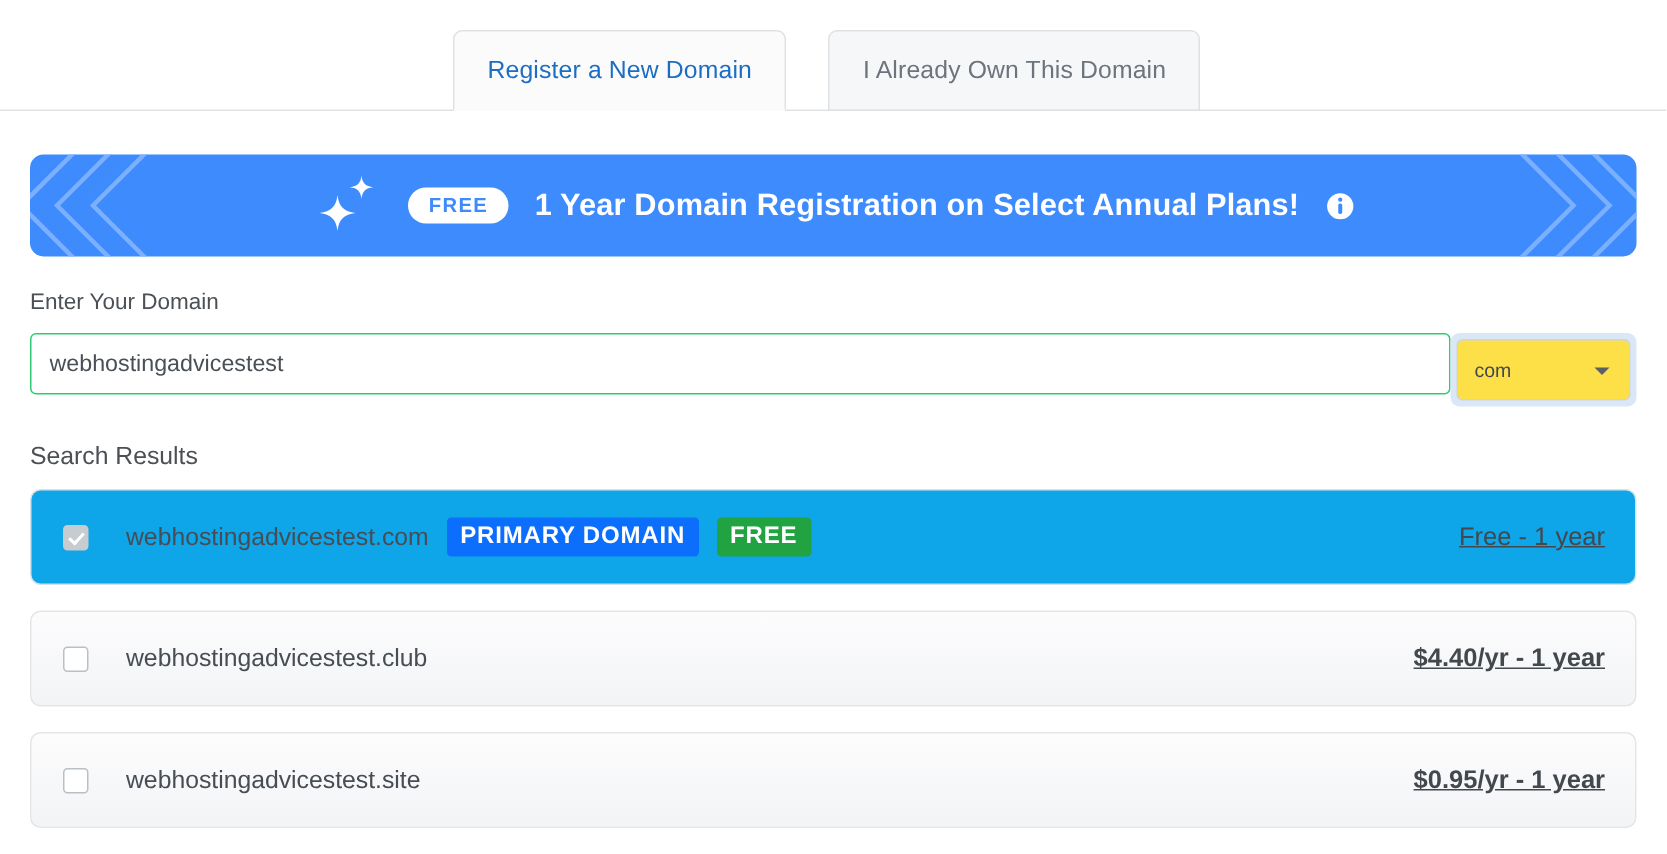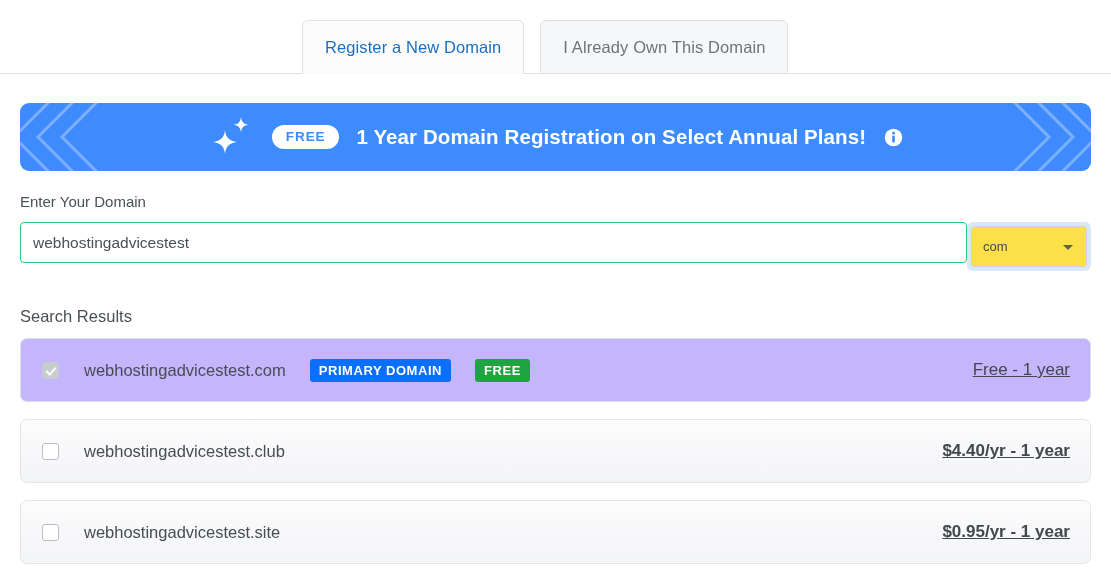--- a/index.html
+++ b/index.html
@@ -21,21 +21,21 @@
     position: absolute;
     left: 0; right: 0; bottom: 0;
     height: 1px;
     background: #dfe2e5;
   }
   .tabs {
     position: absolute;
     left: 302px; bottom: 0;
     display: flex;
     align-items: flex-end;
-    gap: 16px;
+    gap: 28px;
   }
   .tab {
     height: 54px;
     padding: 0 22px;
     display: flex;
     align-items: center;
     justify-content: center;
     font-size: 16.5px;
     letter-spacing: .1px;
     border: 1px solid #dfe2e5;
@@ -173,38 +173,38 @@
     margin-top: -2px;
     width: 0; height: 0;
     border-left: 5px solid transparent;
     border-right: 5px solid transparent;
     border-top: 5px solid #5a6066;
     pointer-events: none;
   }
 
   
   .results-label {
-    margin-top: 36px;
+    margin-top: 24px;
     font-size: 16.5px;
     color: #4b5055;
   }
   .results { margin-top: 12px; }
   .result-row {
     height: 64px;
     margin-bottom: 17px;
     border-radius: 7px;
     border: 1px solid #e3e6e9;
     display: flex;
     align-items: center;
     padding: 0 20px 0 21px;
     cursor: pointer;
     background: linear-gradient(#fcfcfd, #f3f4f6);
   }
   .result-row.primary {
-    background: #c4b5fd;
+    background: #0ea5e9;
     border-color: #d5e3e7;
   }
   .cbox {
     width: 17px; height: 17px;
     border-radius: 3px;
     border: 1px solid #b9bfc5;
     background: #ffffff;
     flex: 0 0 17px;
     margin-right: 25px;
     position: relative;
@@ -221,22 +221,22 @@
     border: solid #ffffff;
     border-width: 0 2px 2px 0;
     transform: rotate(42deg);
   }
   .domain-name {
     font-size: 16.5px;
     color: #474d53;
     white-space: nowrap;
   }
   .badge {
-    margin-left: 24px;
-    font-size: 13px;
+    margin-left: 12px;
+    font-size: 16px;
     font-weight: bold;
     letter-spacing: .55px;
     color: #ffffff;
     padding: 5px 9px 5px;
     border-radius: 3px;
     line-height: 1;
     white-space: nowrap;
   }
   .badge.primary-badge { background: #0b6efd; }
   .badge.free-badge { background: #22a342; }

